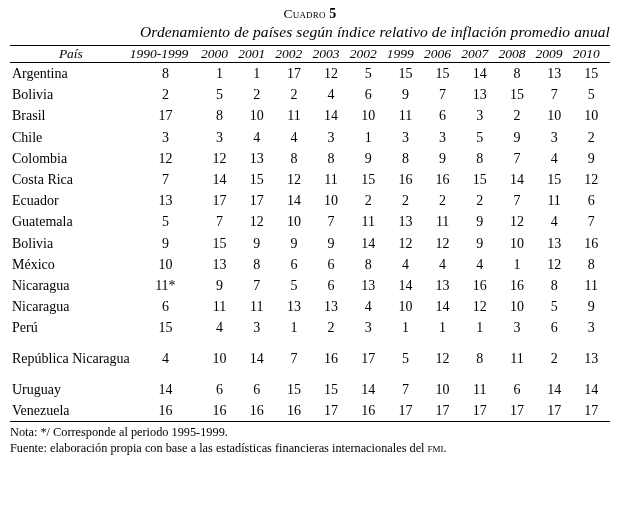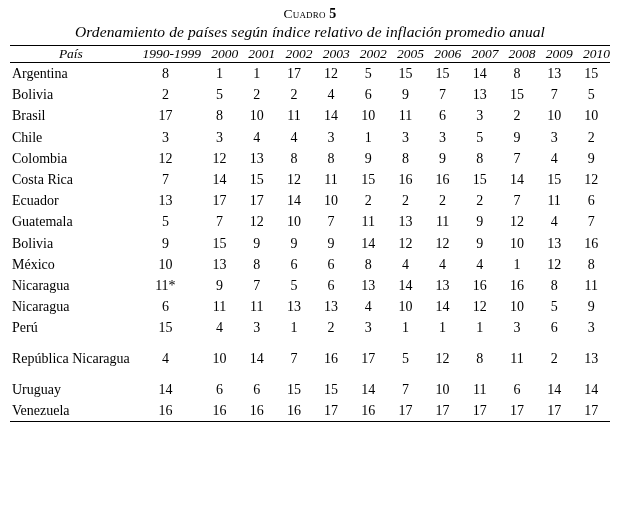--- a/index.html
+++ b/index.html
@@ -29,21 +29,21 @@
   }
   .caption .smallcaps {
     font-variant: small-caps;
     font-size: 13.5px;
   }
   .caption .num {
     font-weight: bold;
     font-size: 14px;
   }
   .subtitle {
-    text-align: center;
+    text-align: right;
     font-style: italic;
     font-size: 15.5px;
     margin-bottom: 4px;
     letter-spacing: 0.1px;
   }
   table.data {
     width: 100%;
     border-collapse: collapse;
     font-size: 13.5px;
   }
@@ -54,21 +54,21 @@
   .rule-top {
     border-top: 1.6px solid #000;
   }
   .rule-mid {
     border-bottom: 0.9px solid #000;
   }
   thead th {
     font-style: italic;
     font-weight: normal;
     font-size: 13.5px;
-    text-align: right;
+    text-align: left;
     padding: 4px 0 4px 0;
     white-space: nowrap;
   }
   thead th.country-head {
     text-align: center;
     padding-left: 2px;
   }
   tbody td {
     text-align: center;
     height: 21.2px;
@@ -132,21 +132,21 @@
     </colgroup>
     <thead>
       <tr class="rule-top rule-mid">
         <th class="country-head">País</th>
         <th>1990-1999</th>
         <th>2000</th>
         <th>2001</th>
         <th>2002</th>
         <th>2003</th>
         <th>2002</th>
-        <th>2005</th>
+        <th>1999</th>
         <th>2006</th>
         <th>2007</th>
         <th>2008</th>
         <th>2009</th>
         <th>2010</th>
       </tr>
     </thead>
     <tbody>
         <tr>
           <td class="country">Argentina</td>
@@ -384,14 +384,20 @@
           <td>17</td>
           <td>17</td>
           <td>17</td>
           <td>17</td>
           <td>17</td>
           <td>17</td>
         </tr>
       </tbody>
   </table>
 
+  <div class="notes">
+    <div>Nota: */ Corresponde al periodo 1995-1999.</div>
+    <div>
+      <span>Fuente: elaboración propia con base a las estadísticas financieras internacionales del </span><span class="sc">fmi</span><span>.</span>
+    </div>
+  </div>
 
 </div>
 
 </body></html>

